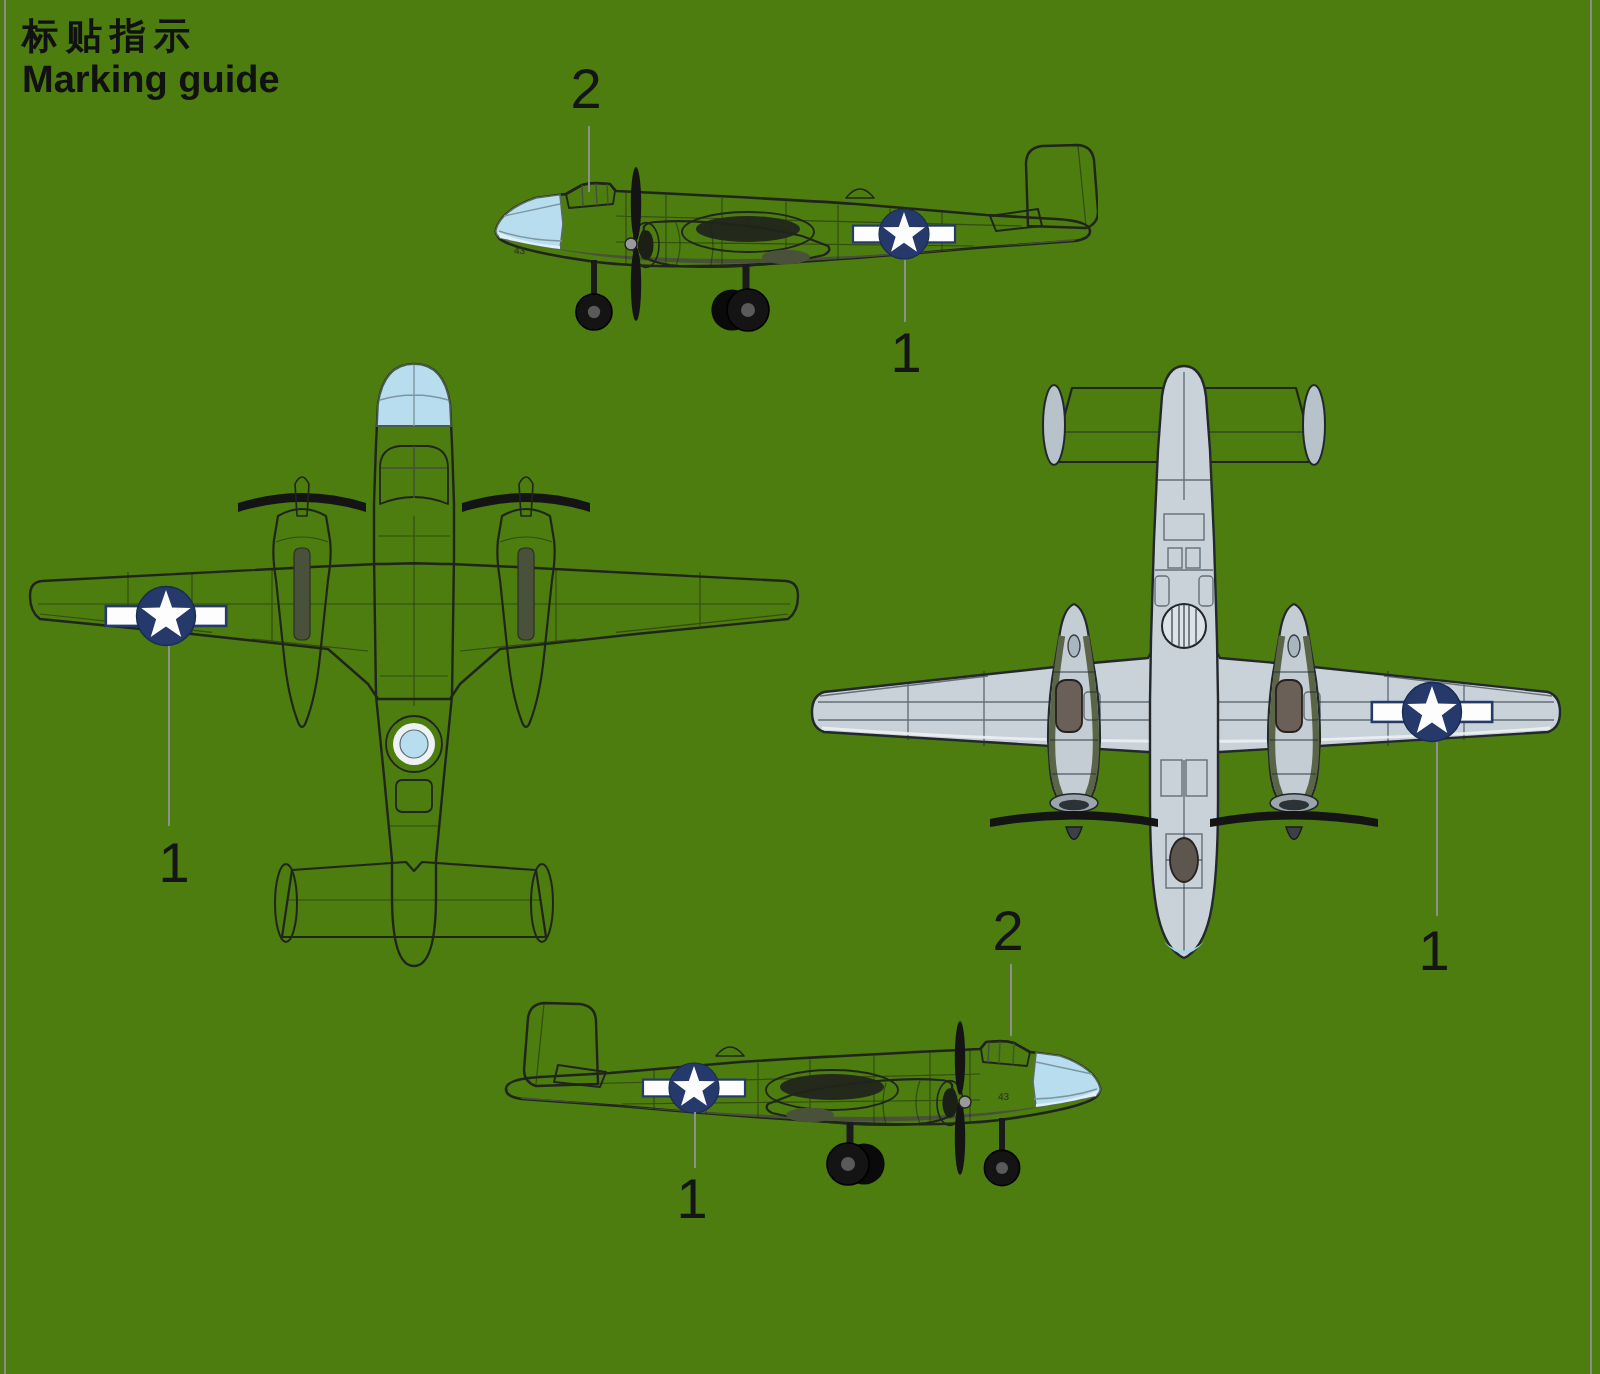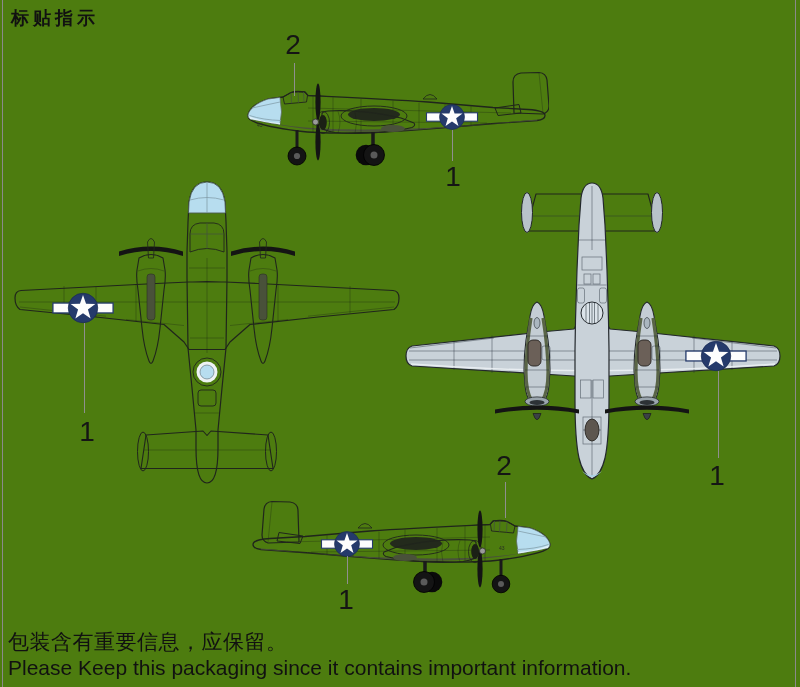--- a/index.html
+++ b/index.html
@@ -31,20 +31,21 @@
 </head>
 <body>
 
 <div class="page">
 
   <div class="edge left"></div>
   <div class="edge right"></div>
 
   <div class="hdr">
     <div class="zh">标贴指示</div>
+    <div class="en">Marking guide</div>
   </div>
 
   <svg width="0" height="0" style="position:absolute" aria-hidden="true">
     <defs>
       <g id="insignia">
         <rect x="-25.5" y="-4.2" width="51" height="8.4" fill="#fdfdfd" stroke="#253a6b" stroke-width="1.1"></rect>
         <circle r="12.5" fill="#253a6b" stroke="#1a2b53" stroke-width="0.6"></circle>
         <polygon points="0,-11 2.59,-3.56 10.46,-3.4 4.18,1.36 6.47,8.9 0,4.4 -6.47,8.9 -4.18,1.36 -10.46,-3.4 -2.59,-3.56" fill="#fdfdfd"></polygon>
       </g>
     </defs>
@@ -263,18 +264,14 @@
 
   <div class="leader" style="left:717.5px;top:371px;height:87px"></div>
   <div class="marker-num" style="left:705px;top:462px">1</div>
 
   <div class="marker-num" style="left:492px;top:452px">2</div>
   <div class="leader" style="left:504.5px;top:482px;height:36px"></div>
 
   <div class="leader" style="left:346.5px;top:556px;height:28px"></div>
   <div class="marker-num" style="left:334px;top:586px">1</div>
 
-  <div class="ftr">
-    <div class="zh">包装含有重要信息，应保留。</div>
-    <div class="en">Please Keep this packaging since it contains important information.</div>
-  </div>
 
 </div>
 
 </body></html>

